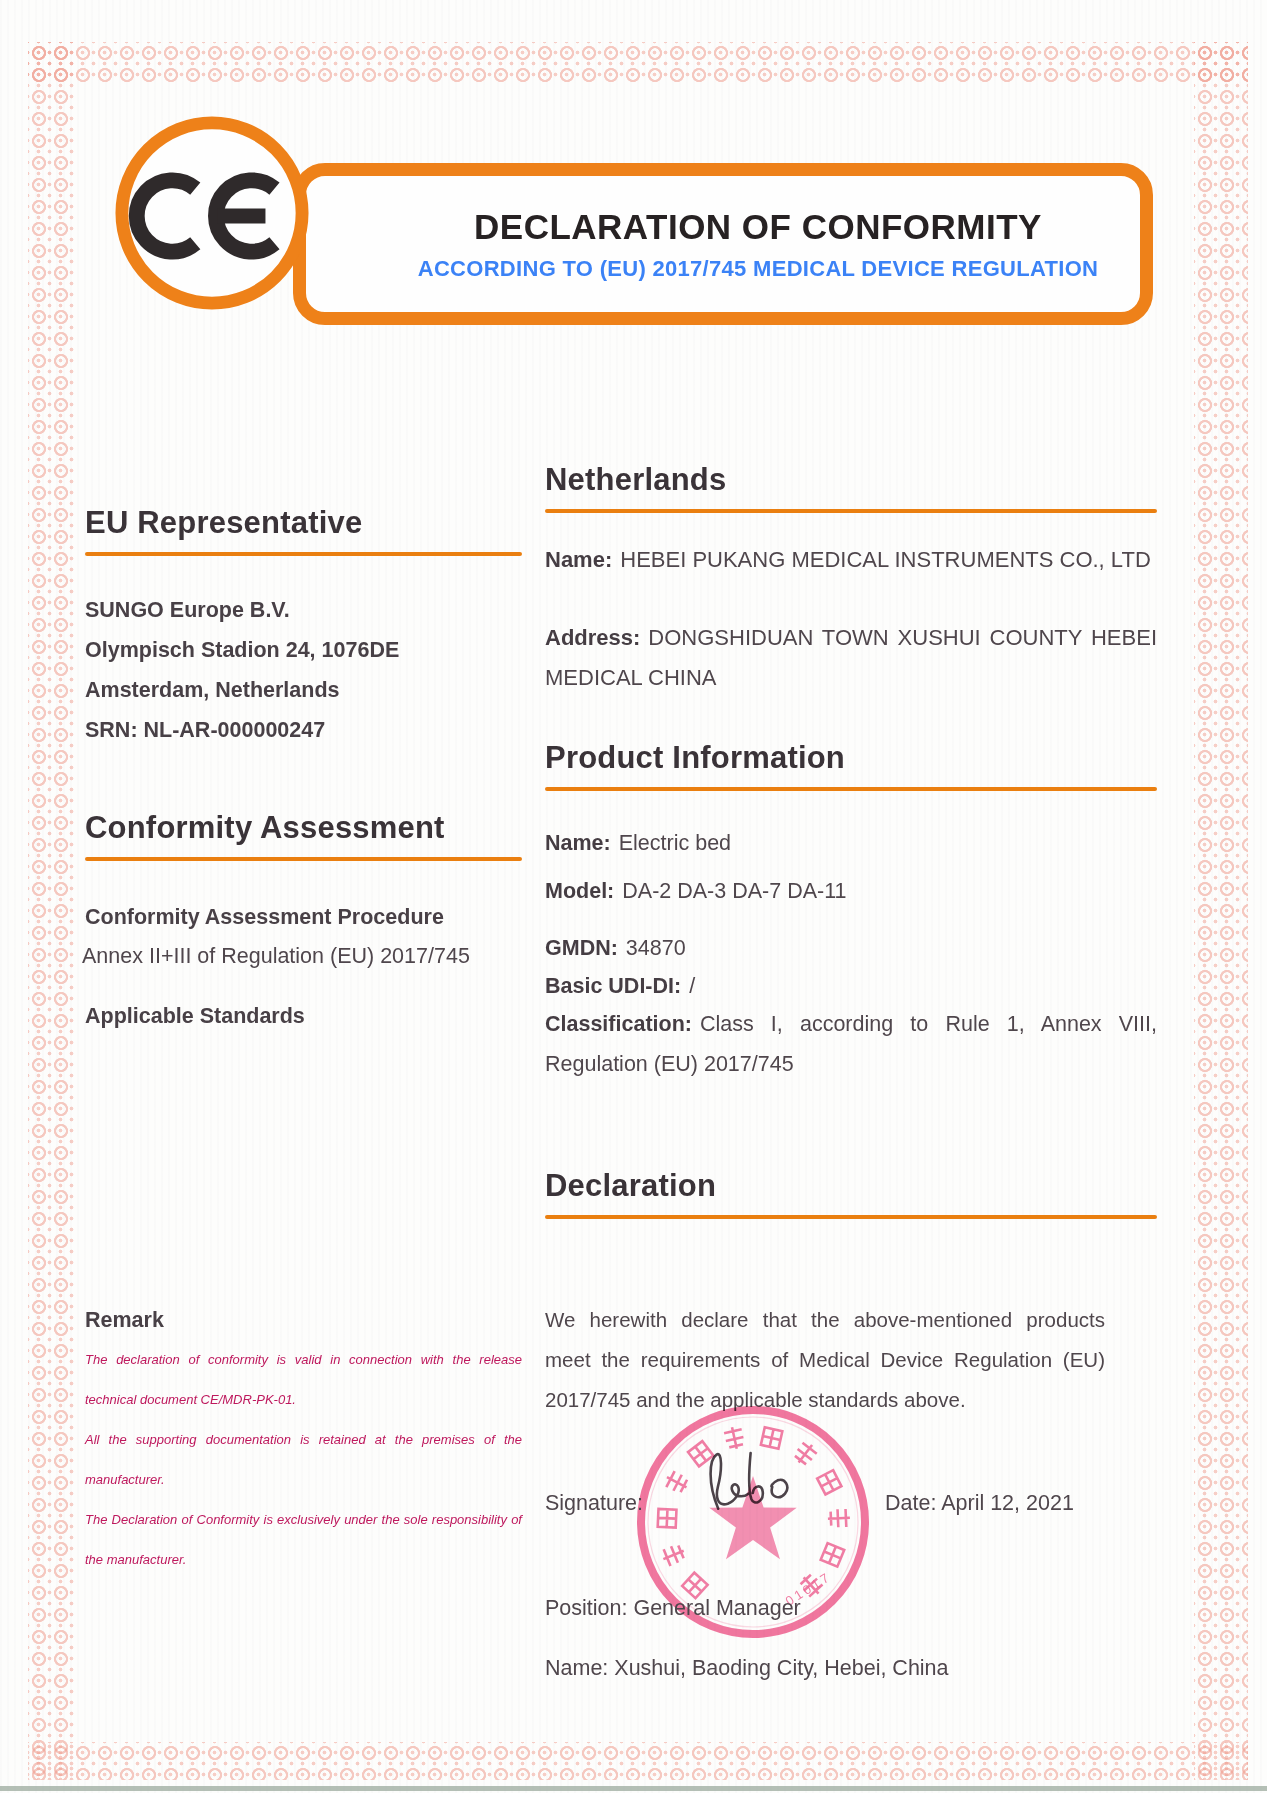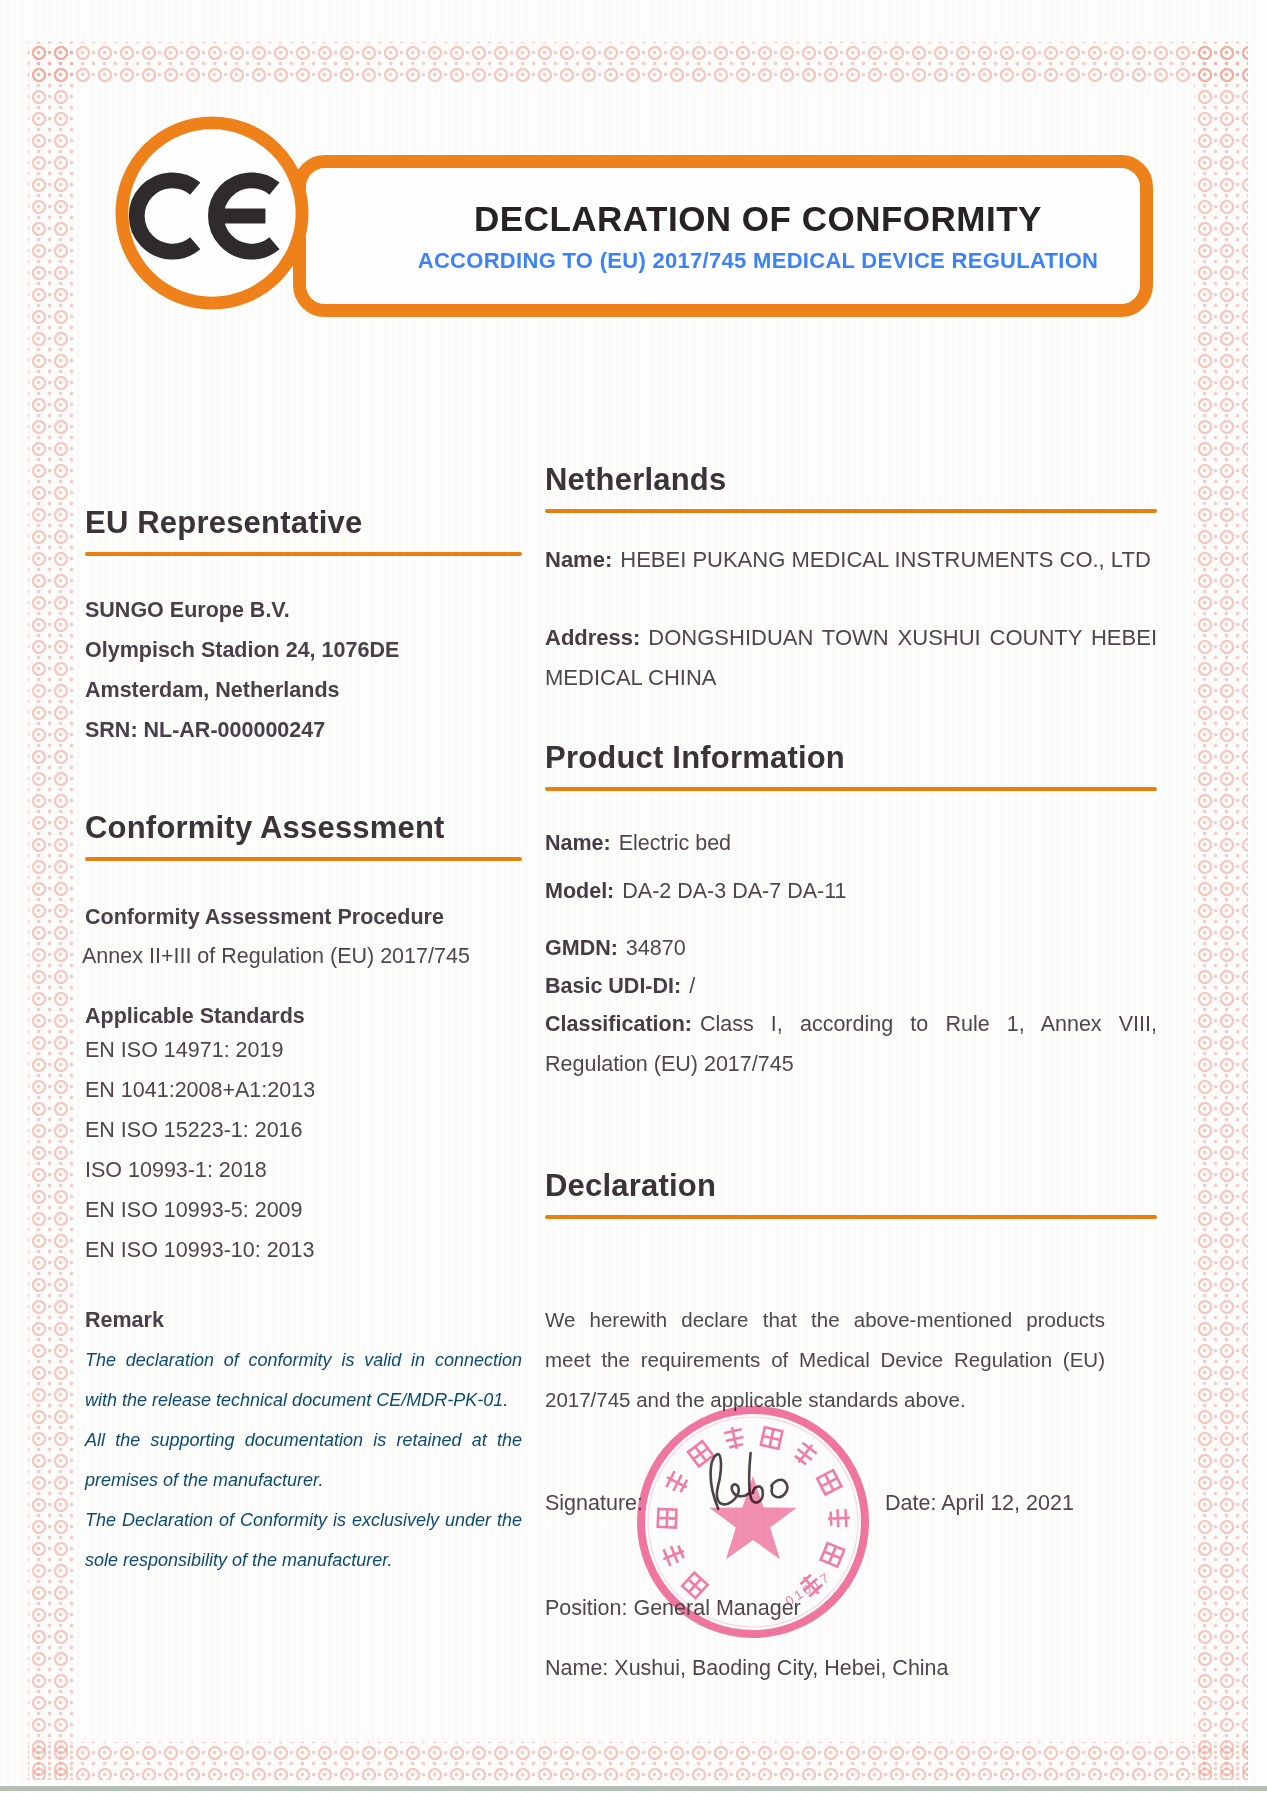--- a/index.html
+++ b/index.html
@@ -18,35 +18,35 @@
     background-size:22px 22px, 11px 11px;
     background-position:0 0, 5px 5px;
     filter:blur(0.3px);
   }
   .lace-top{left:28px;top:42px;width:1220px;height:40px;}
   .lace-bottom{left:28px;top:1742px;width:1220px;height:38px;}
   .lace-left{left:28px;top:42px;width:46px;height:1738px;}
   .lace-right{left:1194px;top:42px;width:54px;height:1738px;}
   .scan-edge{position:absolute;left:0;top:1786px;width:1267px;height:5px;background:#9baa9e;opacity:.75;}
   
-  .banner{position:absolute;left:293px;top:155px;width:860px;height:162px;
+  .banner{position:absolute;left:293px;top:163px;width:860px;height:162px;
     border:13px solid #ee8119;border-radius:32px;background:#fefefe;box-sizing:border-box;
     display:flex;flex-direction:column;justify-content:center;align-items:center;padding-left:70px;}
   .banner .t1{font-size:35px;font-weight:bold;color:#272223;letter-spacing:0.5px;white-space:nowrap;}
   .banner .t2{font-size:22px;font-weight:bold;color:#3b82f6;letter-spacing:0.3px;margin-top:9px;white-space:nowrap;}
   .ce-badge{position:absolute;left:113px;top:114px;}
   
   .abs{position:absolute;}
   .heading{font-size:31px;font-weight:bold;color:#3a3338;letter-spacing:0.2px;white-space:nowrap;}
   .rule{height:4px;background:#ea7f10;border-radius:2px;}
   .line{font-size:21.5px;line-height:40px;white-space:nowrap;color:#4f464c;}
   .bold{font-weight:bold;color:#484046;}
   .lbl{font-weight:bold;color:#453d43;margin-right:8px;}
   .just{text-align:justify;white-space:normal;}
-  .remark-p{font-style:italic;font-size:18px;line-height:40px;color:#0c4a6e;text-align:justify;margin:0 0 0 0;}
+  .remark-p{font-style:italic;font-size:13px;line-height:40px;color:#be185d;text-align:justify;margin:0 0 0 0;}
   
   .seal{position:absolute;left:633px;top:1402px;mix-blend-mode:multiply;opacity:.92;}
   .sig{position:absolute;left:702px;top:1438px;transform:rotate(-6deg);mix-blend-mode:multiply;}
 </style>
 </head>
 <body>
 
 <div class="page">
 
   <div class="lace lace-top"></div>
@@ -76,28 +76,20 @@
     <div class="line bold">Olympisch Stadion 24, 1076DE</div>
     <div class="line bold">Amsterdam, Netherlands</div>
     <div class="line bold">SRN: NL-AR-000000247</div>
   </div>
 
   <div class="abs heading" style="left:85px;top:810px;">Conformity Assessment</div>
   <div class="abs rule" style="left:85px;top:857px;width:437px;"></div>
   <div class="abs line bold" style="left:85px;top:897px;">Conformity Assessment Procedure</div>
   <div class="abs line" style="left:82px;top:936px;">Annex II+III of Regulation (EU) 2017/745</div>
   <div class="abs line bold" style="left:85px;top:996px;">Applicable Standards</div>
-  <div class="abs" style="left:85px;top:1030px;width:437px;">
-    <div class="line">EN ISO 14971: 2019</div>
-    <div class="line">EN 1041:2008+A1:2013</div>
-    <div class="line">EN ISO 15223-1: 2016</div>
-    <div class="line">ISO 10993-1: 2018</div>
-    <div class="line">EN ISO 10993-5: 2009</div>
-    <div class="line">EN ISO 10993-10: 2013</div>
-  </div>
 
   <div class="abs line bold" style="left:85px;top:1300px;font-size:21.5px;">Remark</div>
   <div class="abs" style="left:85px;top:1340px;width:437px;">
     <p class="remark-p">The declaration of conformity is valid in connection with the release technical document CE/MDR-PK-01.</p>
     <p class="remark-p">All the supporting documentation is retained at the premises of the manufacturer.</p>
     <p class="remark-p">The Declaration of Conformity is exclusively under the sole responsibility of the manufacturer.</p>
   </div>
 
   <div class="abs heading" style="left:545px;top:462px;">Netherlands</div>
   <div class="abs rule" style="left:545px;top:509px;width:612px;"></div>

